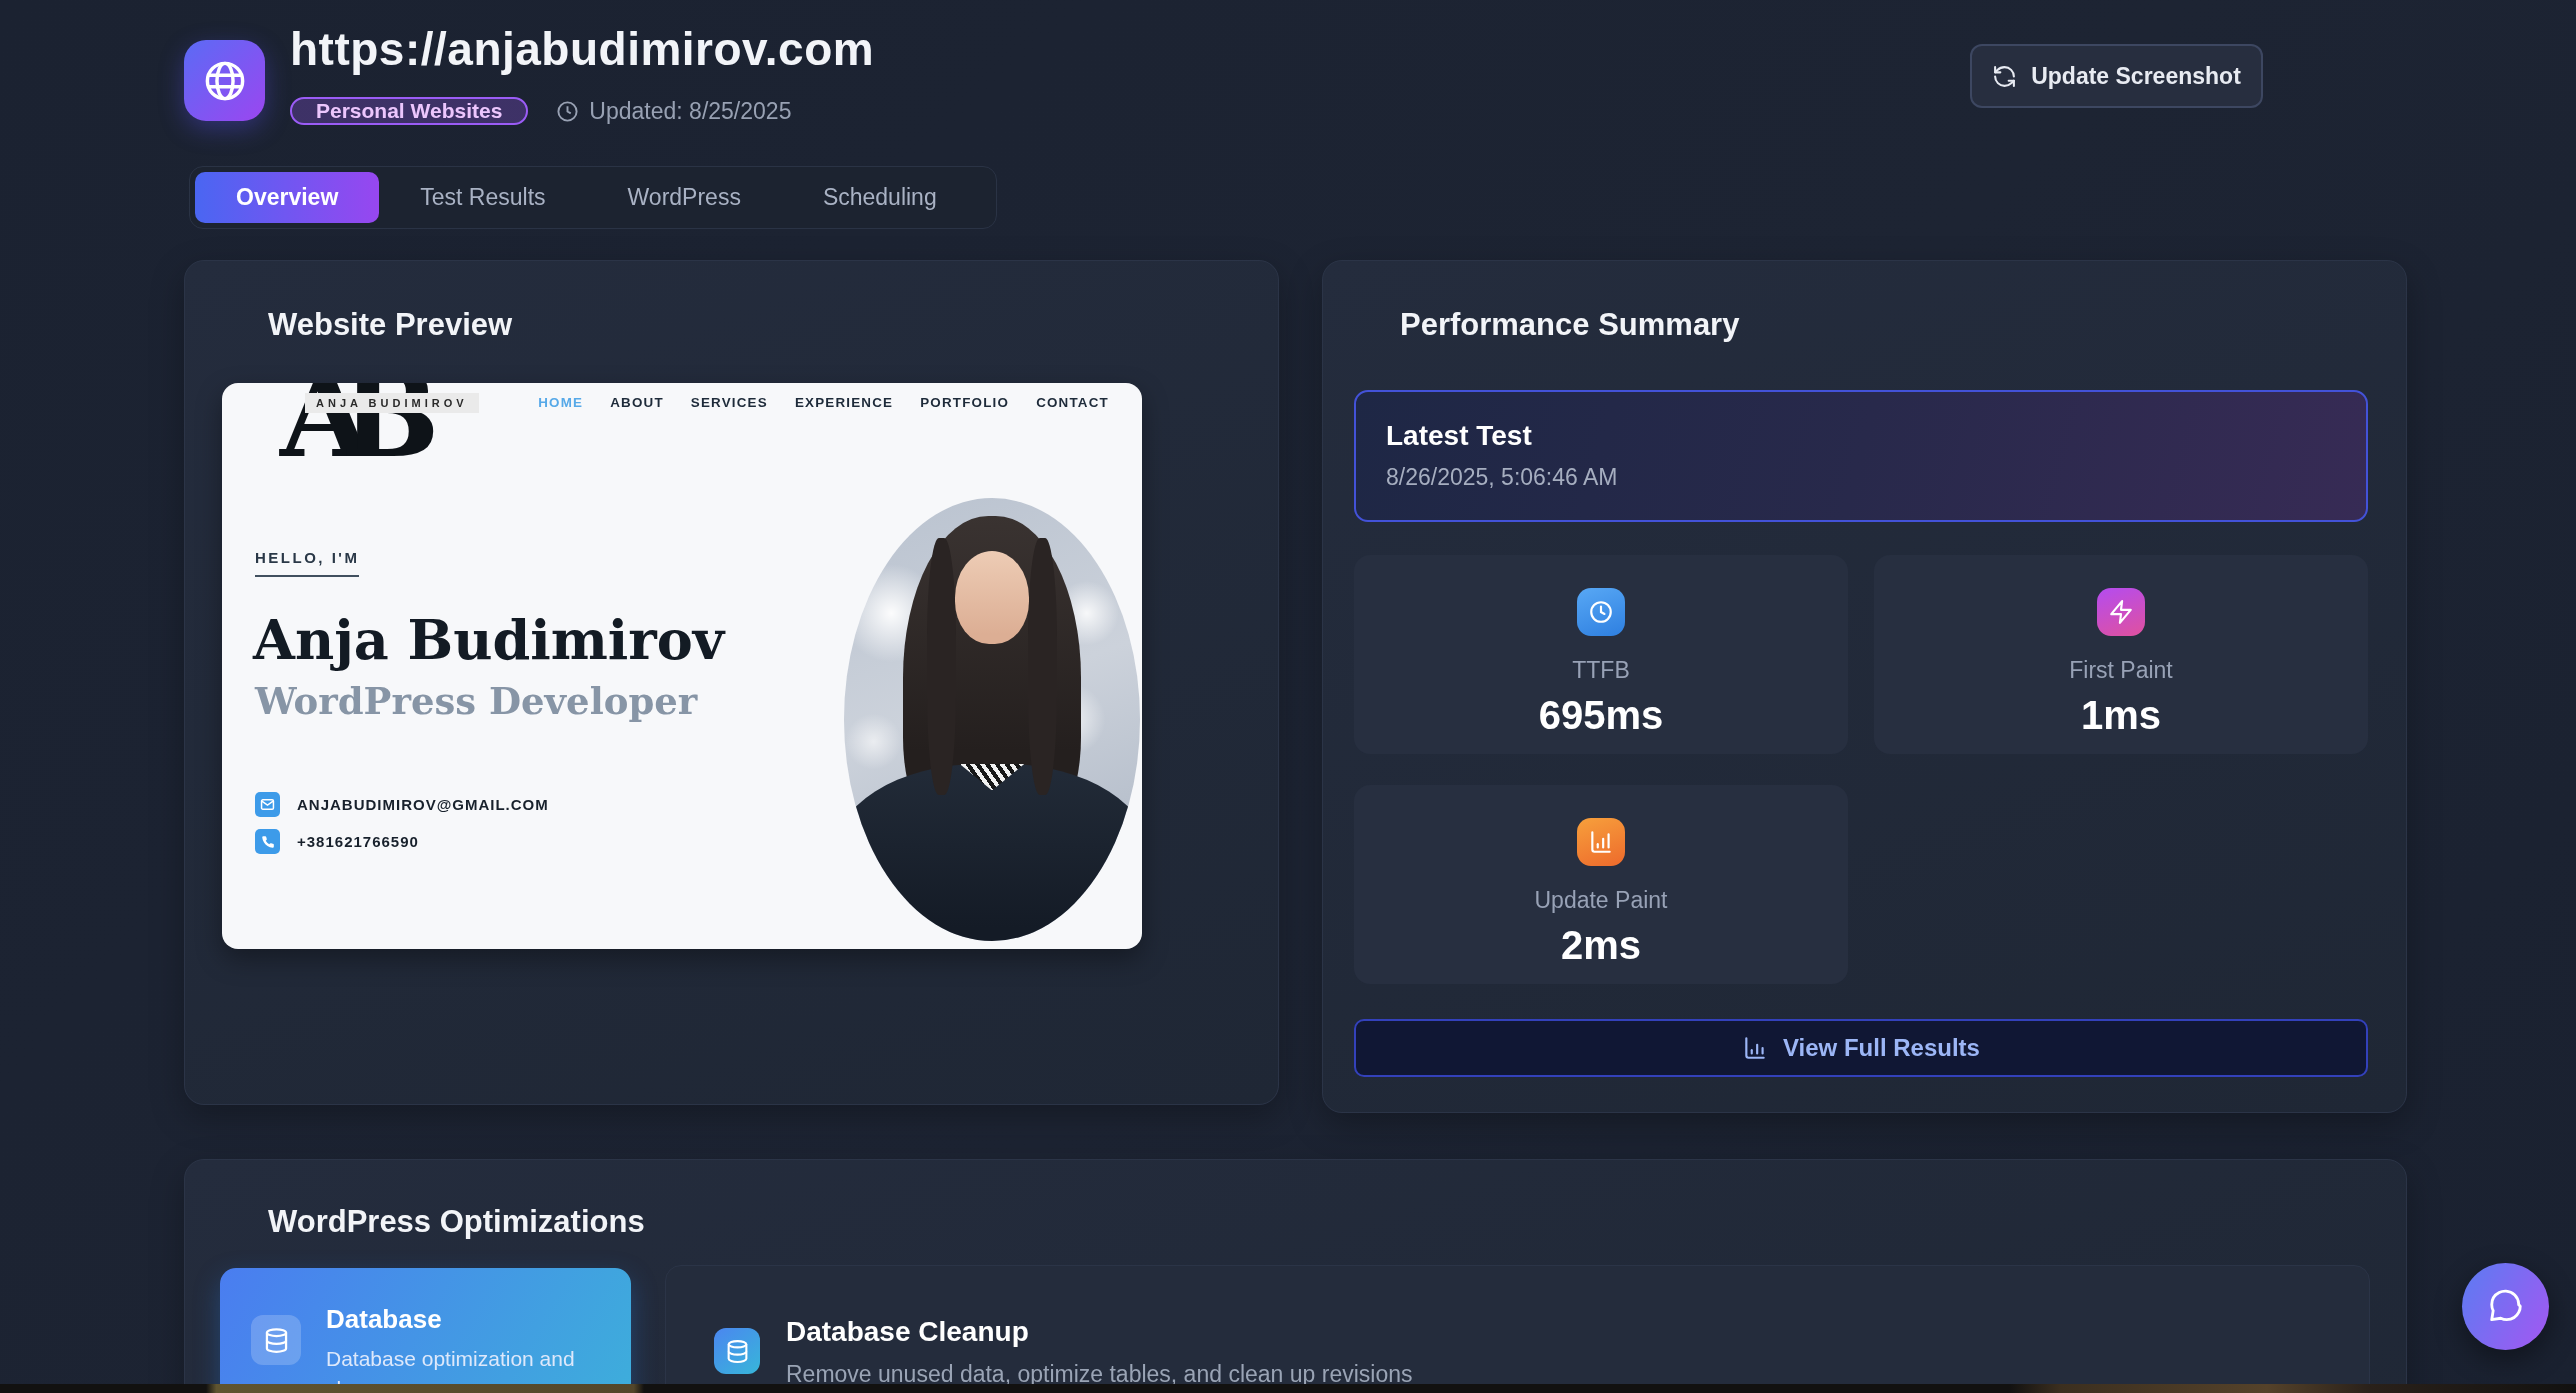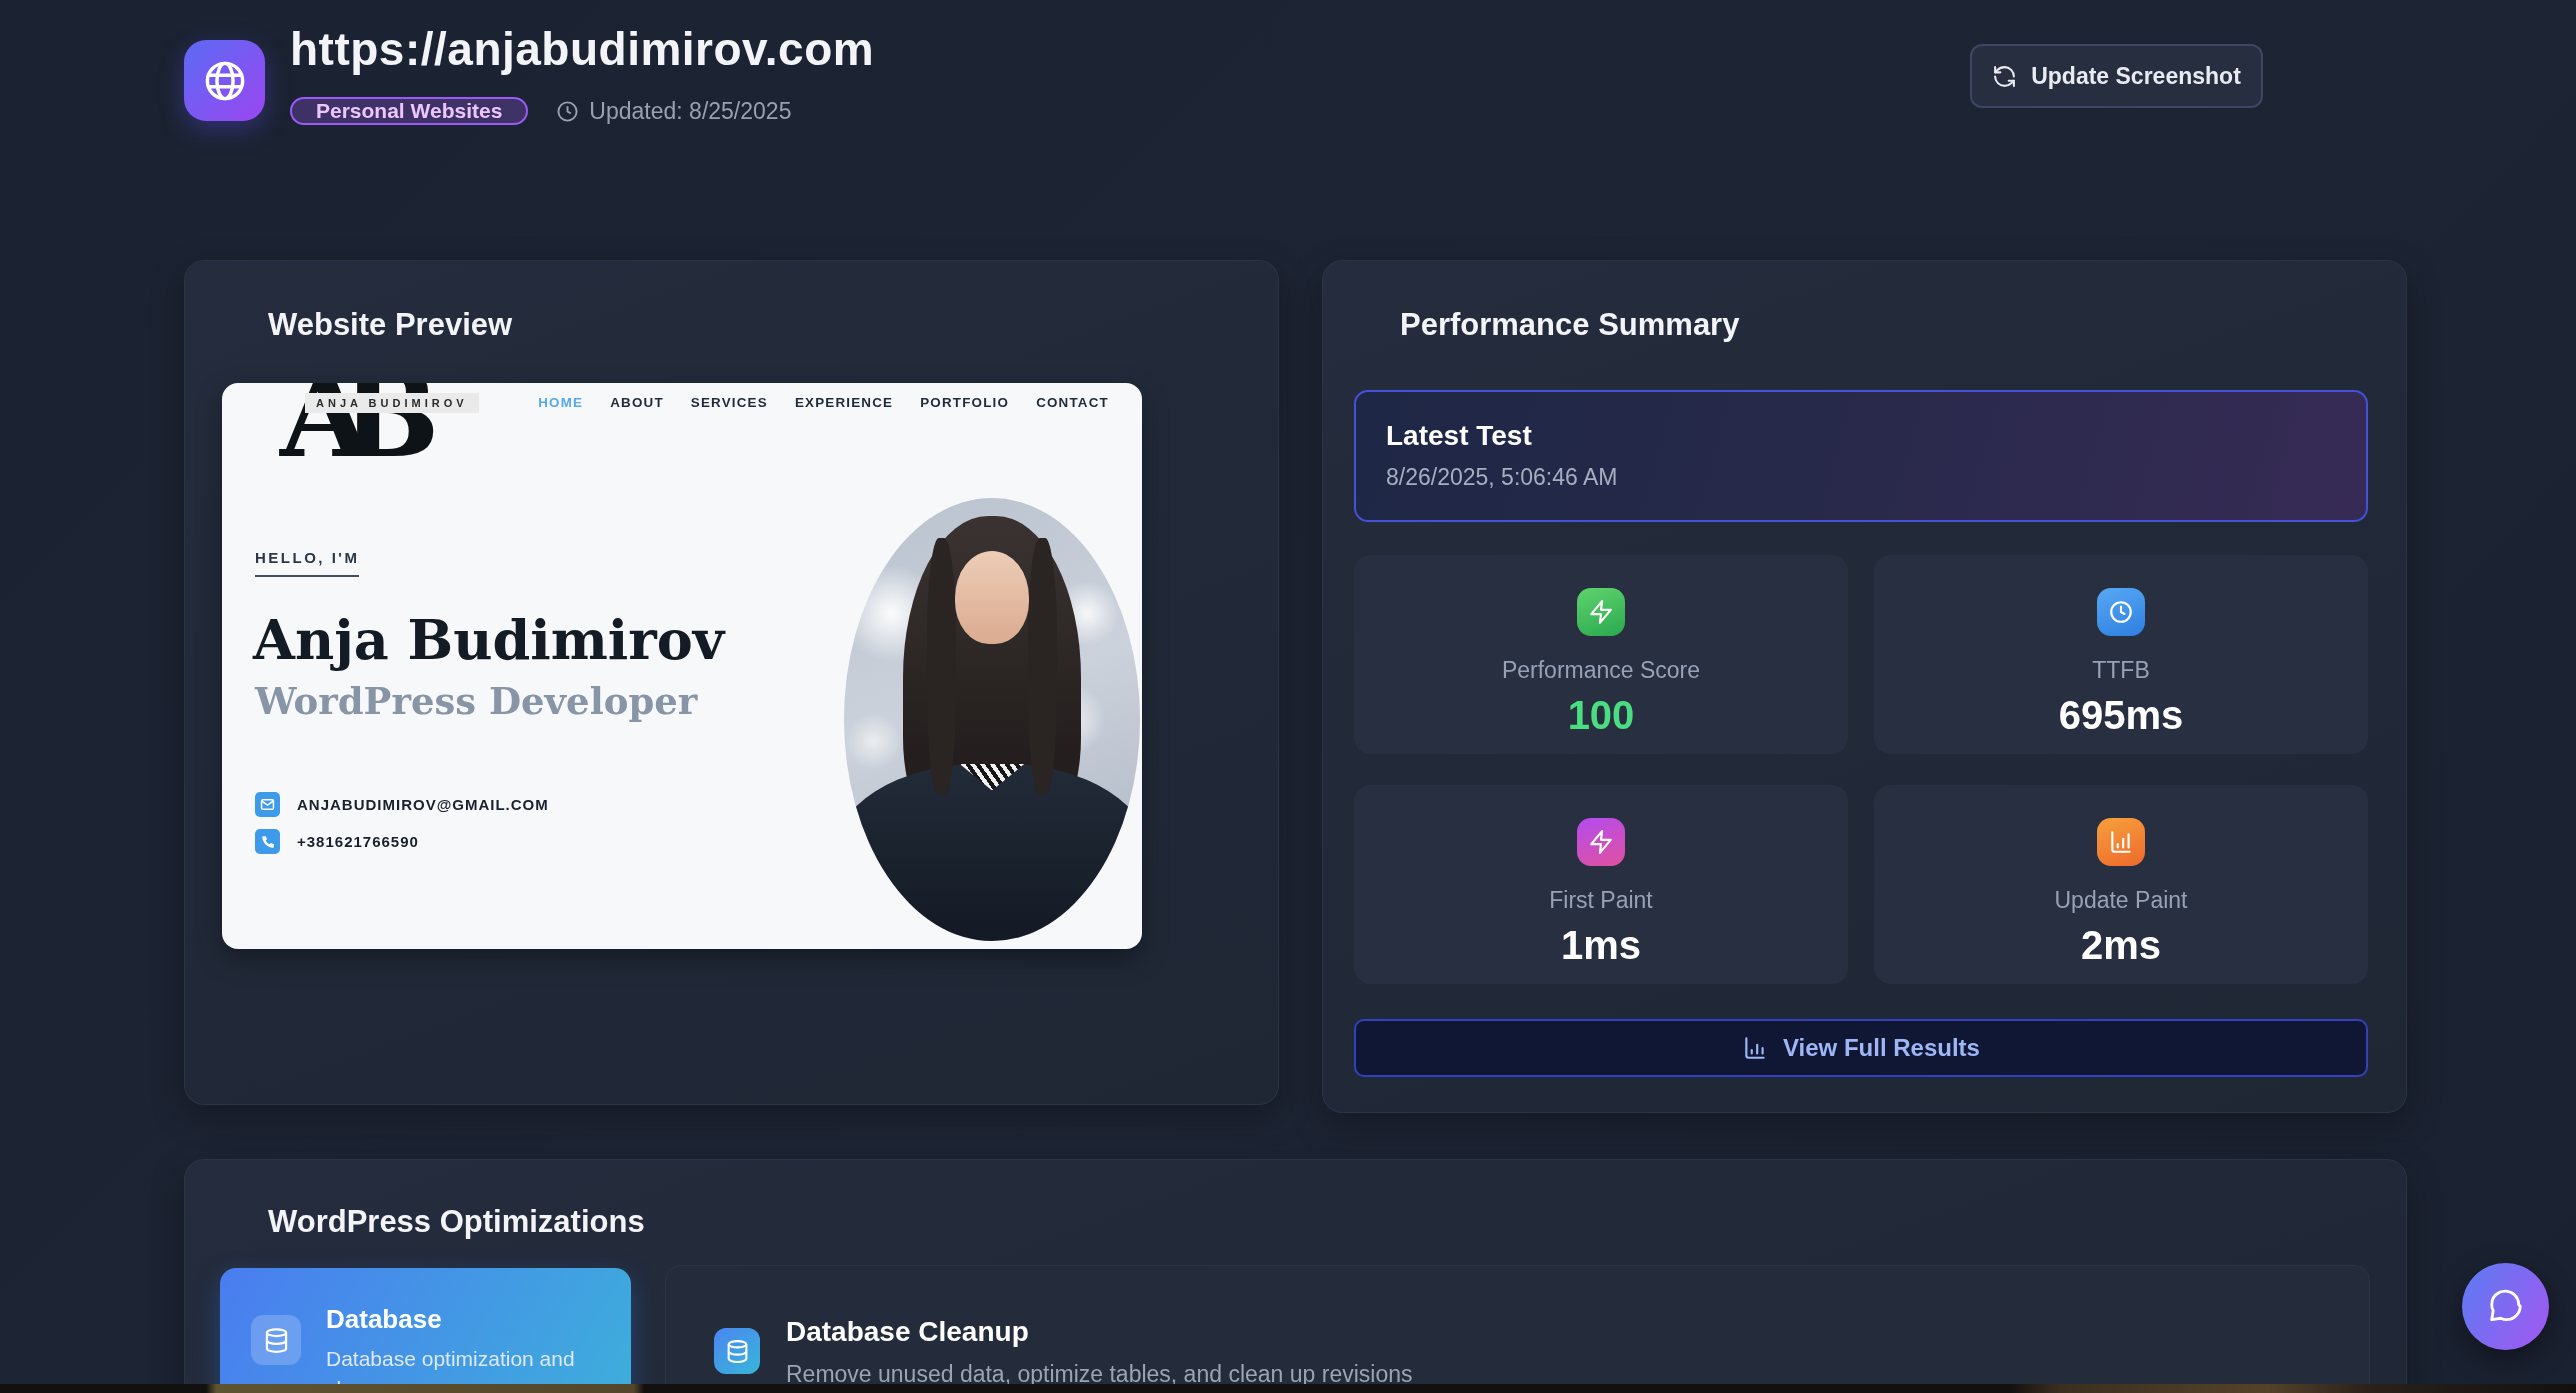--- a/index.html
+++ b/index.html
@@ -163,20 +163,34 @@
       <svg width="25" height="25" viewBox="0 0 24 24" fill="none" stroke="#e8ebf2" stroke-width="2" stroke-linecap="round" stroke-linejoin="round">
         <path d="M21 12a9 9 0 0 0-9-9 9.75 9.75 0 0 0-6.74 2.74L3 8"></path>
           <path d="M3 3v5h5"></path>
         <path d="M3 12a9 9 0 0 0 9 9 9.75 9.75 0 0 0 6.74-2.74L21 16"></path>
           <path d="M16 16h5v5"></path>
       </svg>
     </span>
     <span>Update Screenshot</span>
   </div>
 
+  <div class="abs tabs">
+    <div class="tab active">
+      <span>Overview</span>
+    </div>
+    <div class="tab">
+      <span>Test Results</span>
+    </div>
+    <div class="tab">
+      <span>WordPress</span>
+    </div>
+    <div class="tab">
+      <span>Scheduling</span>
+    </div>
+  </div>
 
   <div class="abs card card-preview">
     <div class="card-title">Website Preview</div>
 
     <div class="preview-shot">
       <div class="monogram">AB</div>
       <div class="logo-label">ANJA BUDIMIROV</div>
 
       <div class="preview-nav">
         <span class="nav-item nav-home">HOME</span>
@@ -222,29 +236,20 @@
 
   <div class="abs card card-perf">
     <div class="card-title">Performance Summary</div>
 
     <div class="latest-box">
       <div class="latest-title">Latest Test</div>
       <div class="latest-date">8/26/2025, 5:06:46 AM</div>
     </div>
 
     <div class="metrics">
-      <div class="metric">
-        <div class="m-icon m-green">
-          <svg width="26" height="26" viewBox="0 0 24 24" fill="none" stroke="#ffffff" stroke-width="2" stroke-linejoin="round">
-            <polygon points="13 2 3 14 12 14 11 22 21 10 12 10 13 2"></polygon>
-          </svg>
-        </div>
-        <div class="m-label">Performance Score</div>
-        <div class="m-value green">100</div>
-      </div>
 
       <div class="metric">
         <div class="m-icon m-blue">
           <svg width="26" height="26" viewBox="0 0 24 24" fill="none" stroke="#ffffff" stroke-width="2" stroke-linecap="round">
             <circle cx="12" cy="12" r="9"></circle>
               <path d="M12 7v5l3.2 1.8"></path>
           </svg>
         </div>
         <div class="m-label">TTFB</div>
         <div class="m-value">695ms</div>

